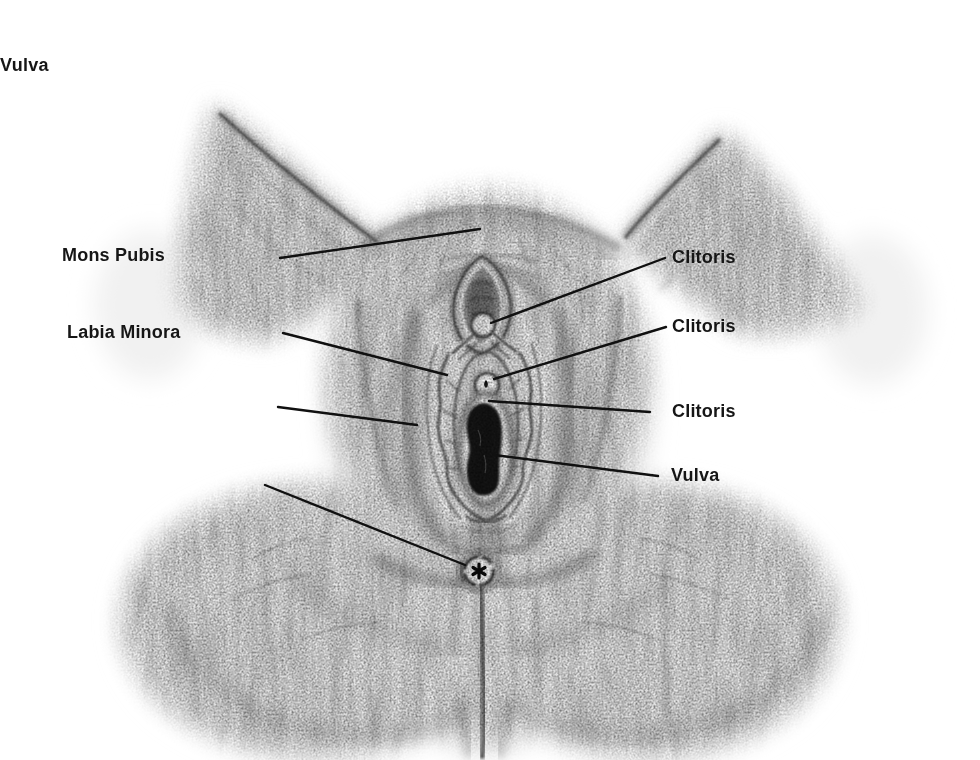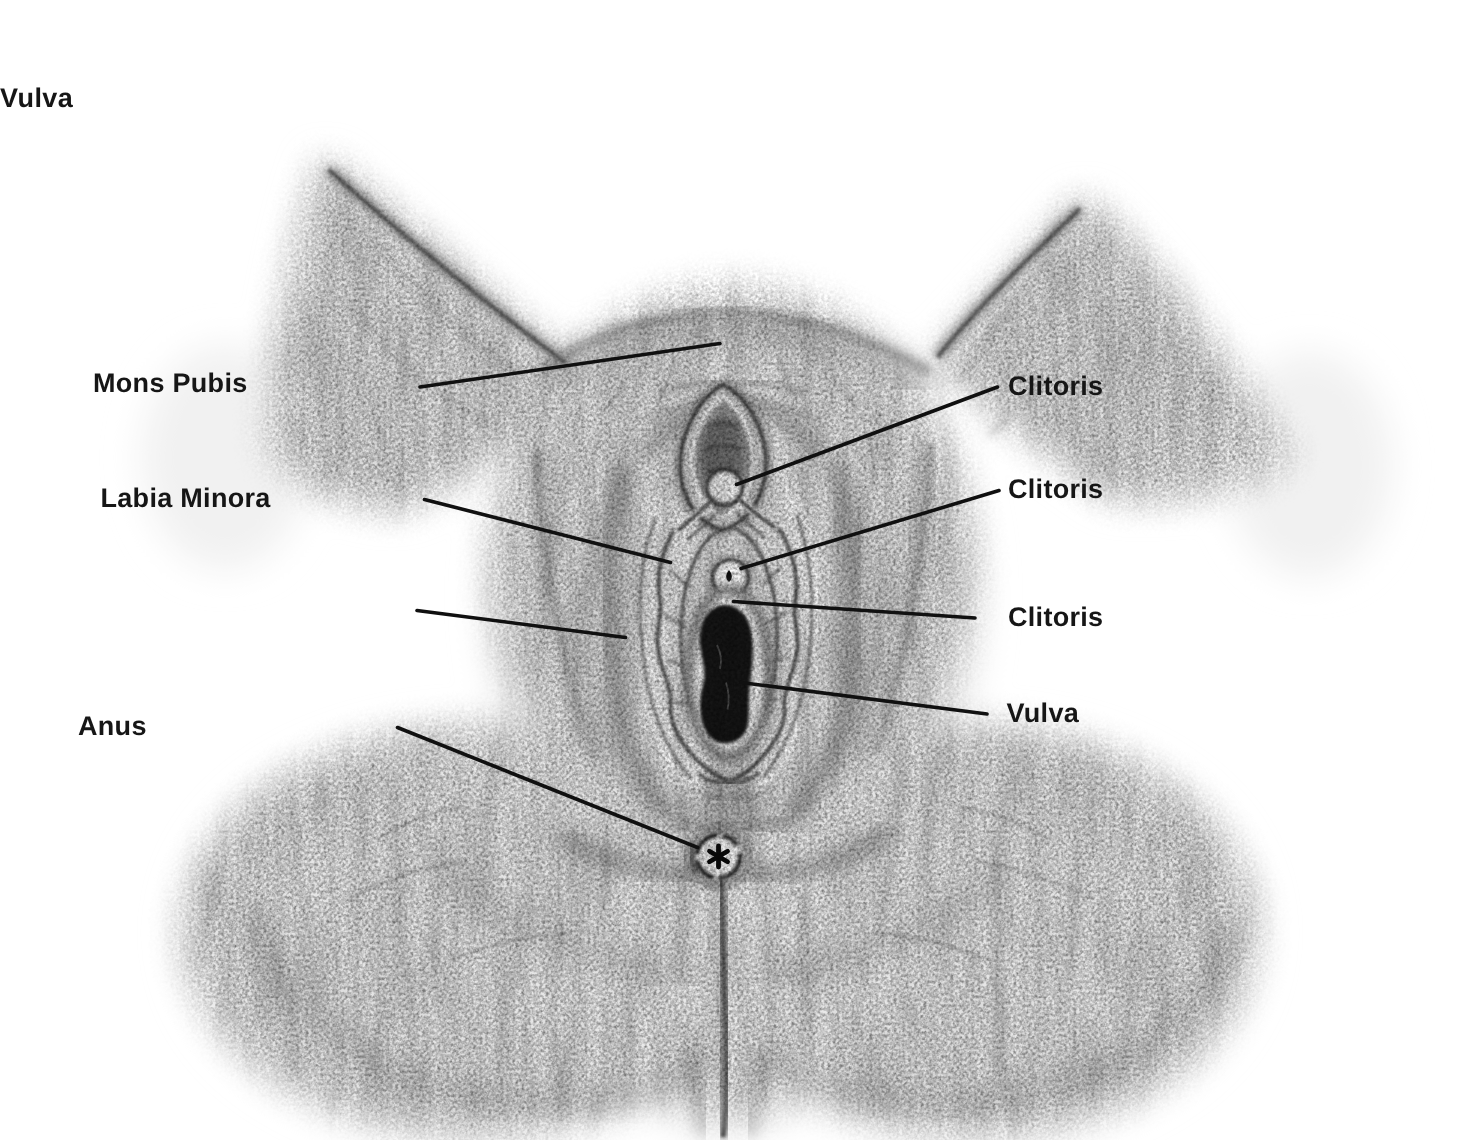--- a/index.html
+++ b/index.html
@@ -238,20 +238,19 @@
       <line x1="666" y1="327" x2="494" y2="379"></line>
       <line x1="650" y1="412" x2="489" y2="401"></line>
       <line x1="658" y1="476" x2="494" y2="455"></line>
     </g>
   </svg>
 
   <div id="diagram-title">Vulva</div>
 
   <div class="lbl left-col" style="left:62px;top:245px;">Mons Pubis</div>
   <div class="lbl left-col" style="left:67px;top:322px;">Labia Minora</div>
-  <div class="lbl left-col" style="left:52px;top:474px;">Anus</div>
 
   <div class="lbl right-col" style="left:672px;top:247px;">Clitoris</div>
   <div class="lbl right-col" style="left:672px;top:316px;">Clitoris</div>
   <div class="lbl right-col" style="left:672px;top:401px;">Clitoris</div>
   <div class="lbl right-col" style="left:671px;top:465px;">Vulva</div>
 
 </div>
 
 </body></html>

